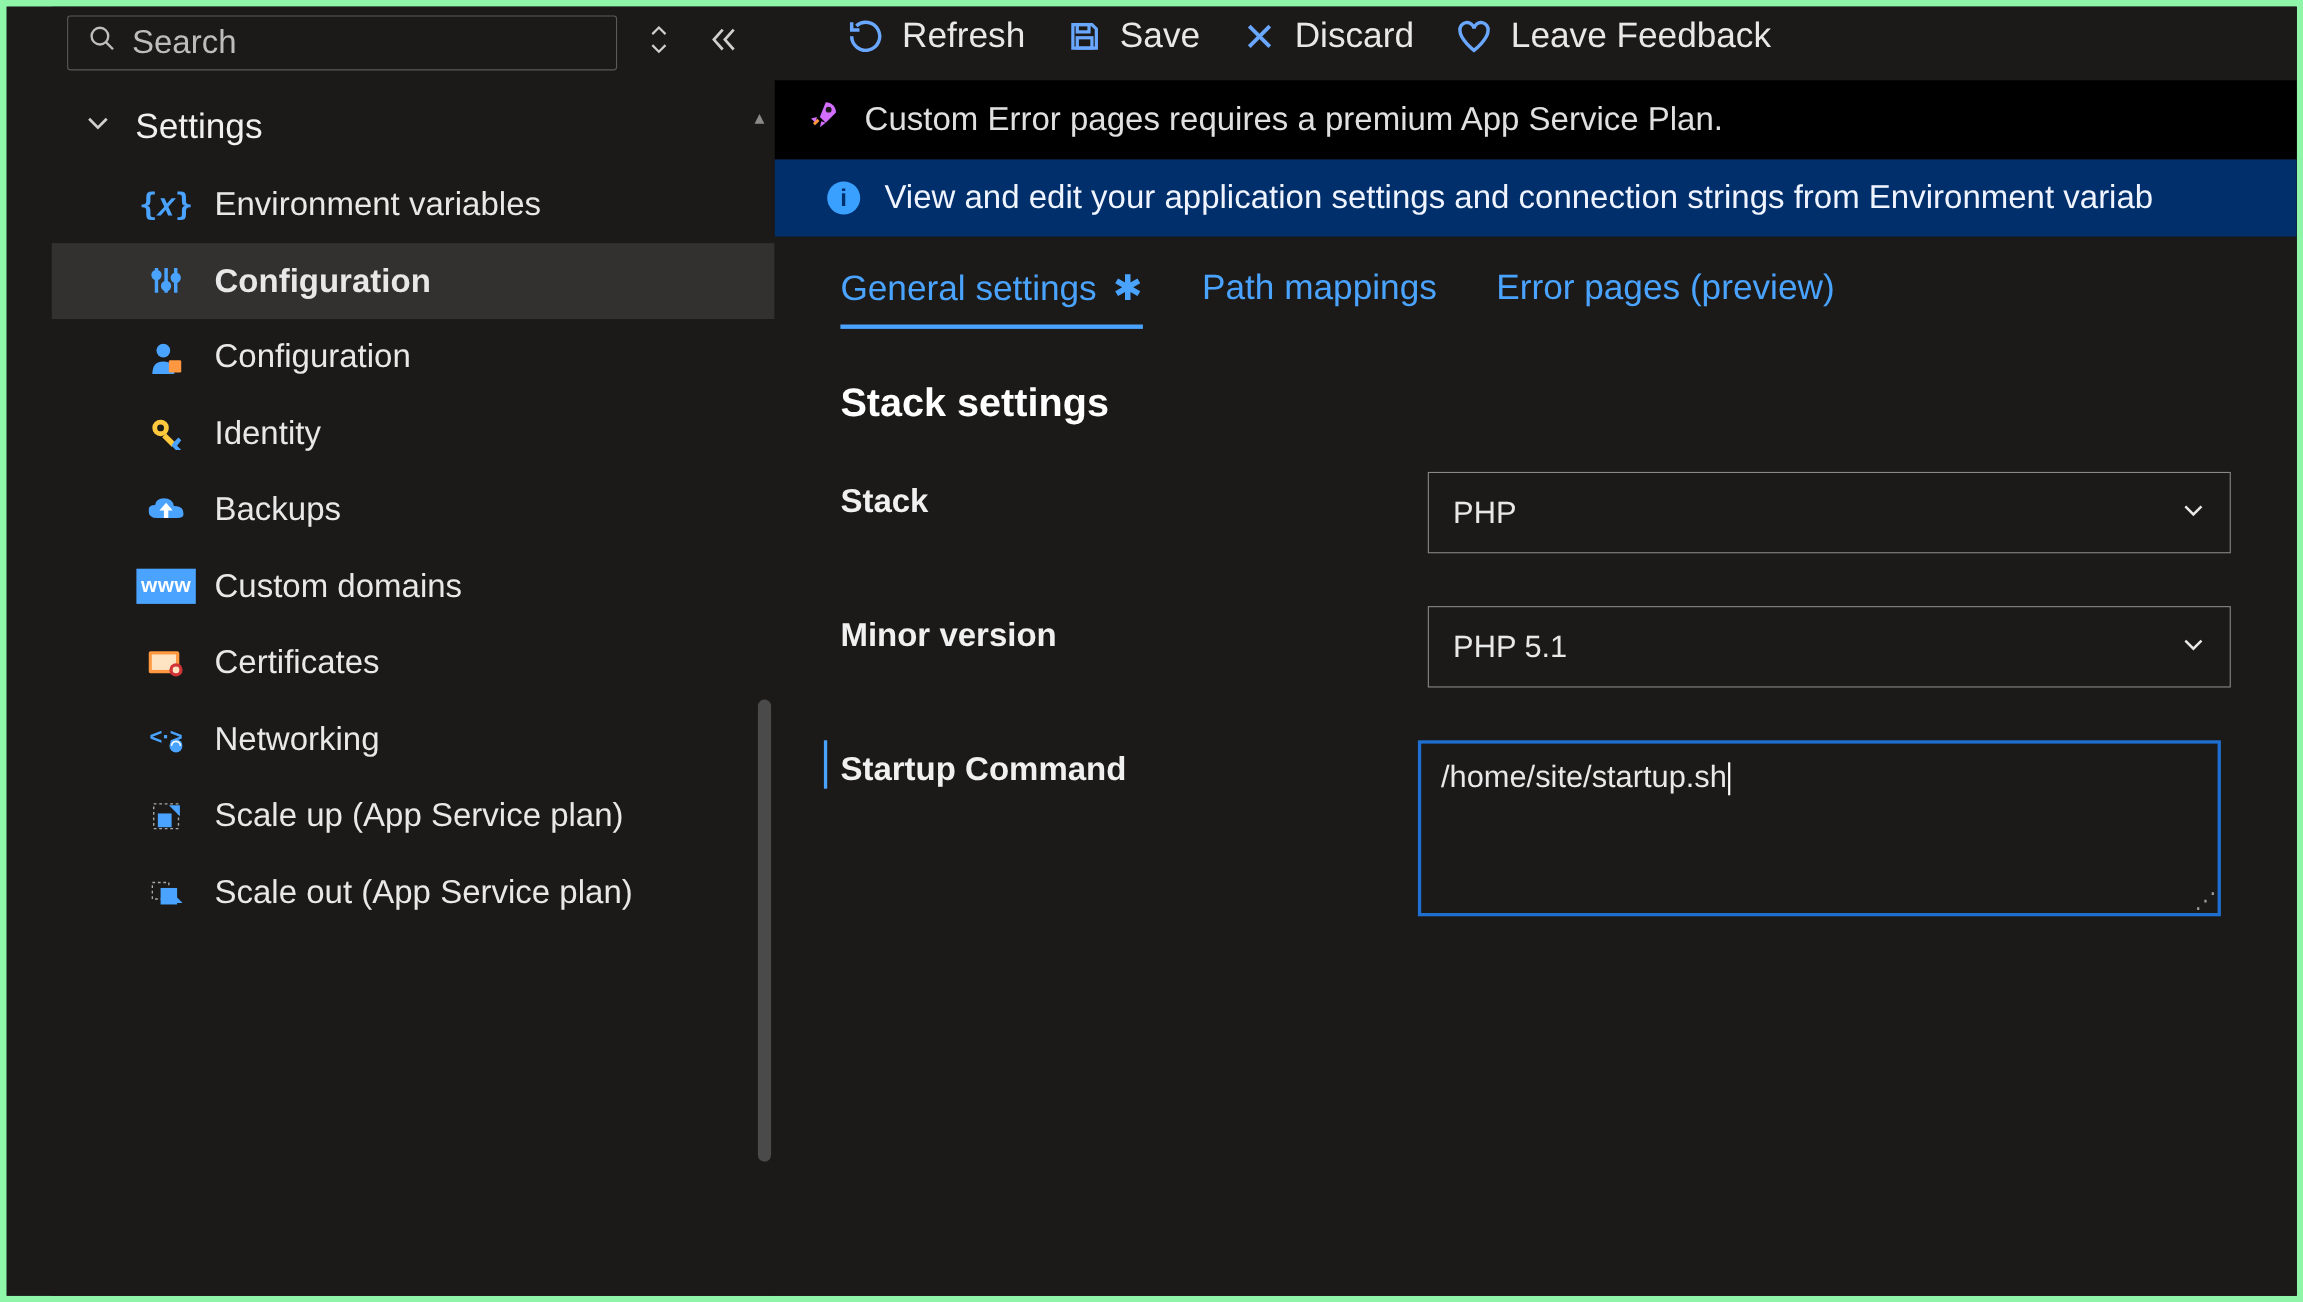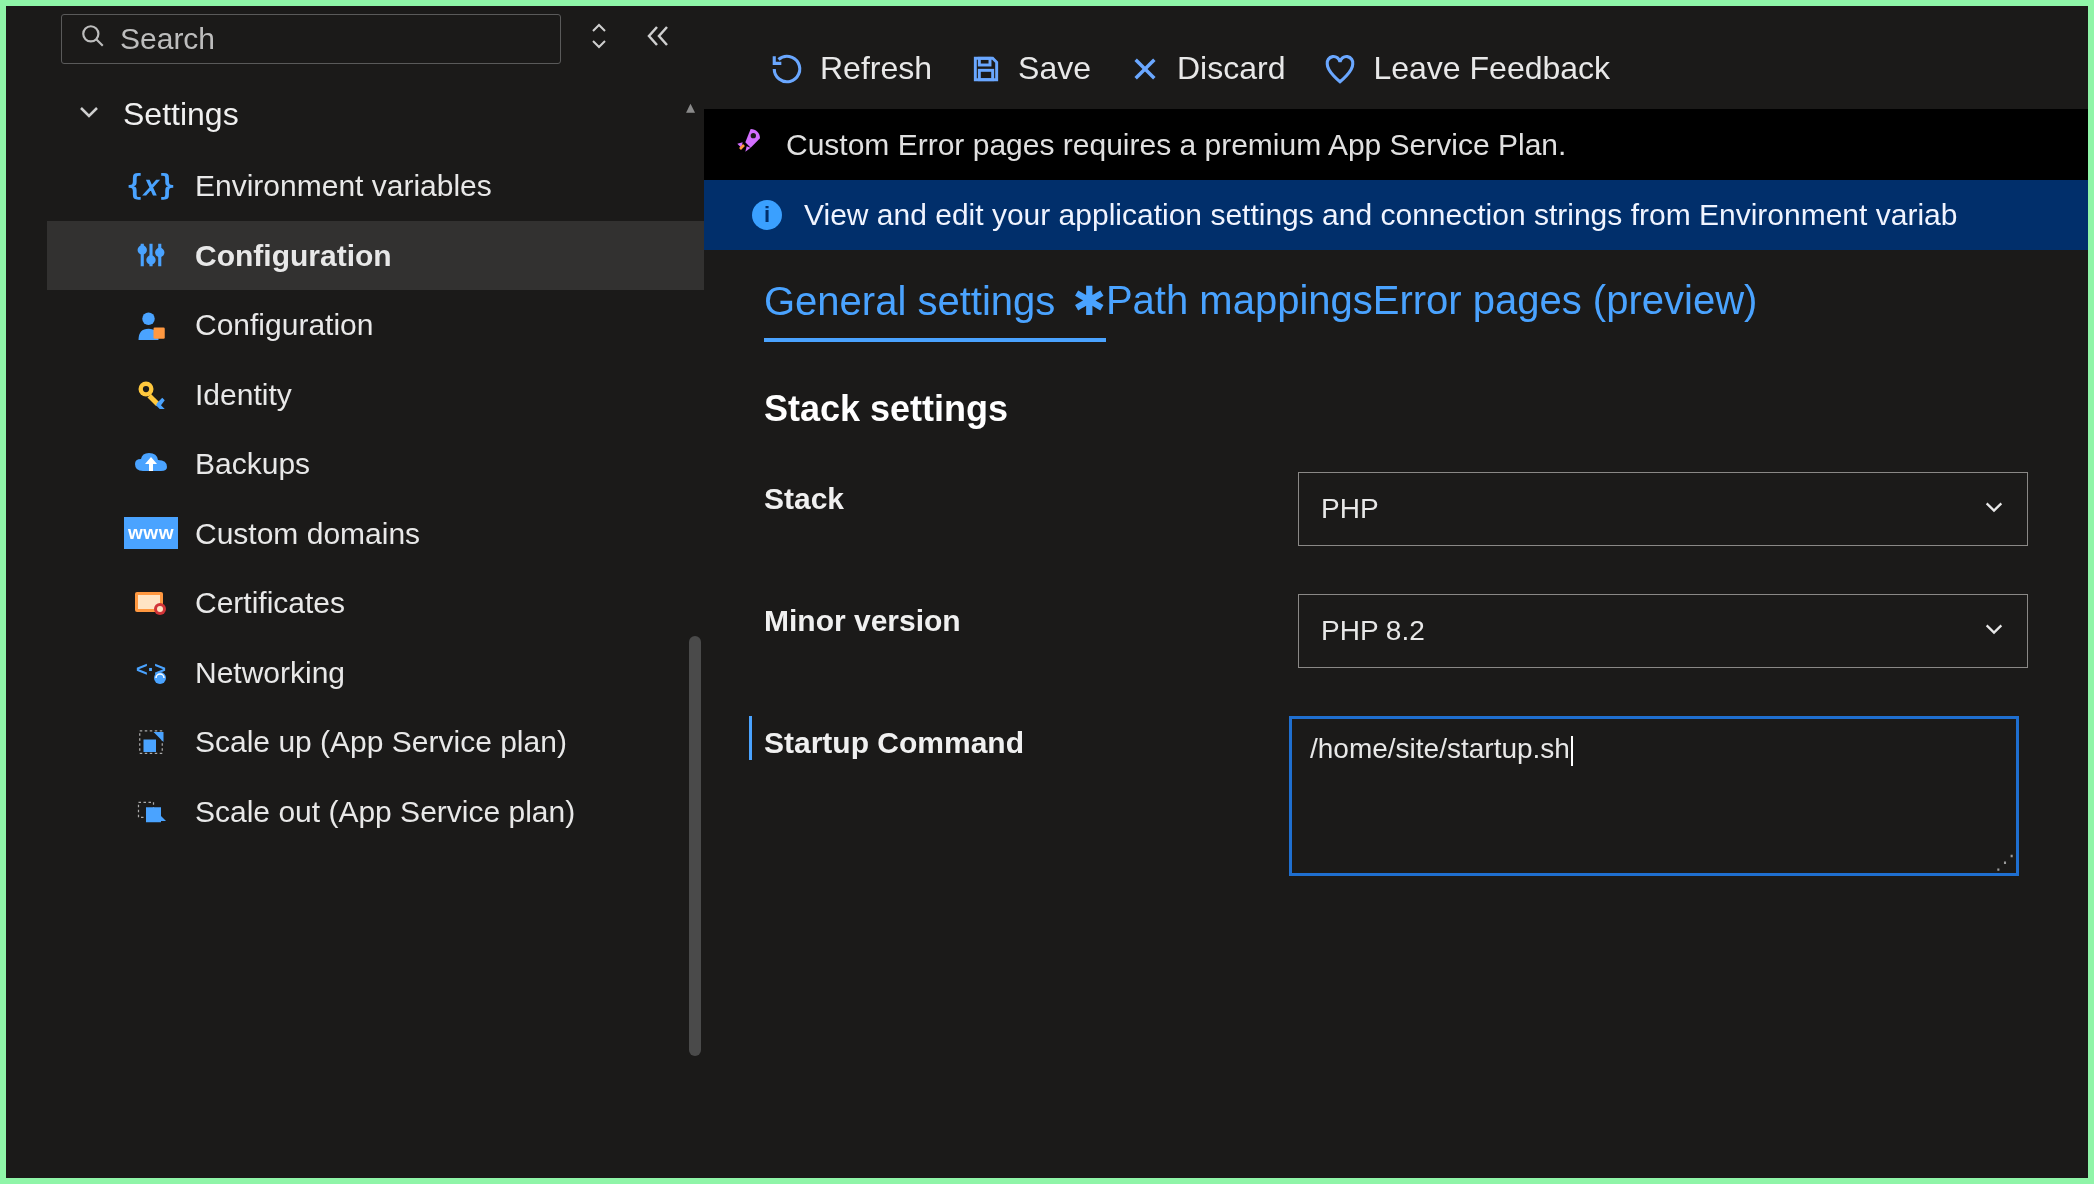--- a/index.html
+++ b/index.html
@@ -116,21 +116,20 @@
     flex-direction: column;
     overflow: hidden;
   }
   .toolbar {
     display: flex;
     align-items: flex-end;
     gap: 38px;
     padding: 8px 10px 22px 66px;
     font-size: 32px;
     color: #e8e8e8;
-    margin-top: 36px;
   }
   .tool-btn {
     display: flex;
     align-items: center;
     gap: 16px;
     cursor: pointer;
   }
   .tool-btn .ticon { color: #6aa7ff; font-size: 34px; display:flex; align-items:center;}
   .tool-btn .tlabel { color: #e8e8e8; }
 
@@ -167,21 +166,22 @@
     justify-content: center;
     font-size: 22px;
   }
   .content {
     padding: 28px 60px 0 60px;
     display: flex;
     flex-direction: column;
   }
   .tabs {
     display: flex;
-    font-size: 40px;
+    gap: 54px;
+    font-size: 32px;
     margin-bottom: 46px;
   }
   .tab {
     color: #4aa3ff;
     cursor: pointer;
     padding-bottom: 14px;
   }
   .tab.active {
     border-bottom: 4px solid #4aa3ff;
   }
@@ -470,21 +470,21 @@
           <span><svg width="22" height="22" viewBox="0 0 24 24" fill="none" stroke="#e8e8e8" stroke-width="2.5">
                 <polyline points="4,8 12,16 20,8"></polyline>
               </svg></span>
         </div>
       </div>
 
 
       <div class="form-row">
         <div class="flabel">Minor version</div>
         <div class="select">
-          <span>PHP 8.2</span>
+          <span>PHP 5.1</span>
           <span><svg width="22" height="22" viewBox="0 0 24 24" fill="none" stroke="#e8e8e8" stroke-width="2.5">
                 <polyline points="4,8 12,16 20,8"></polyline>
               </svg></span>
         </div>
       </div>
 
       <div class="form-row focused">
         <div class="flabel">Startup Command</div>
         <div class="textarea-wrap">
           <div class="textarea">

